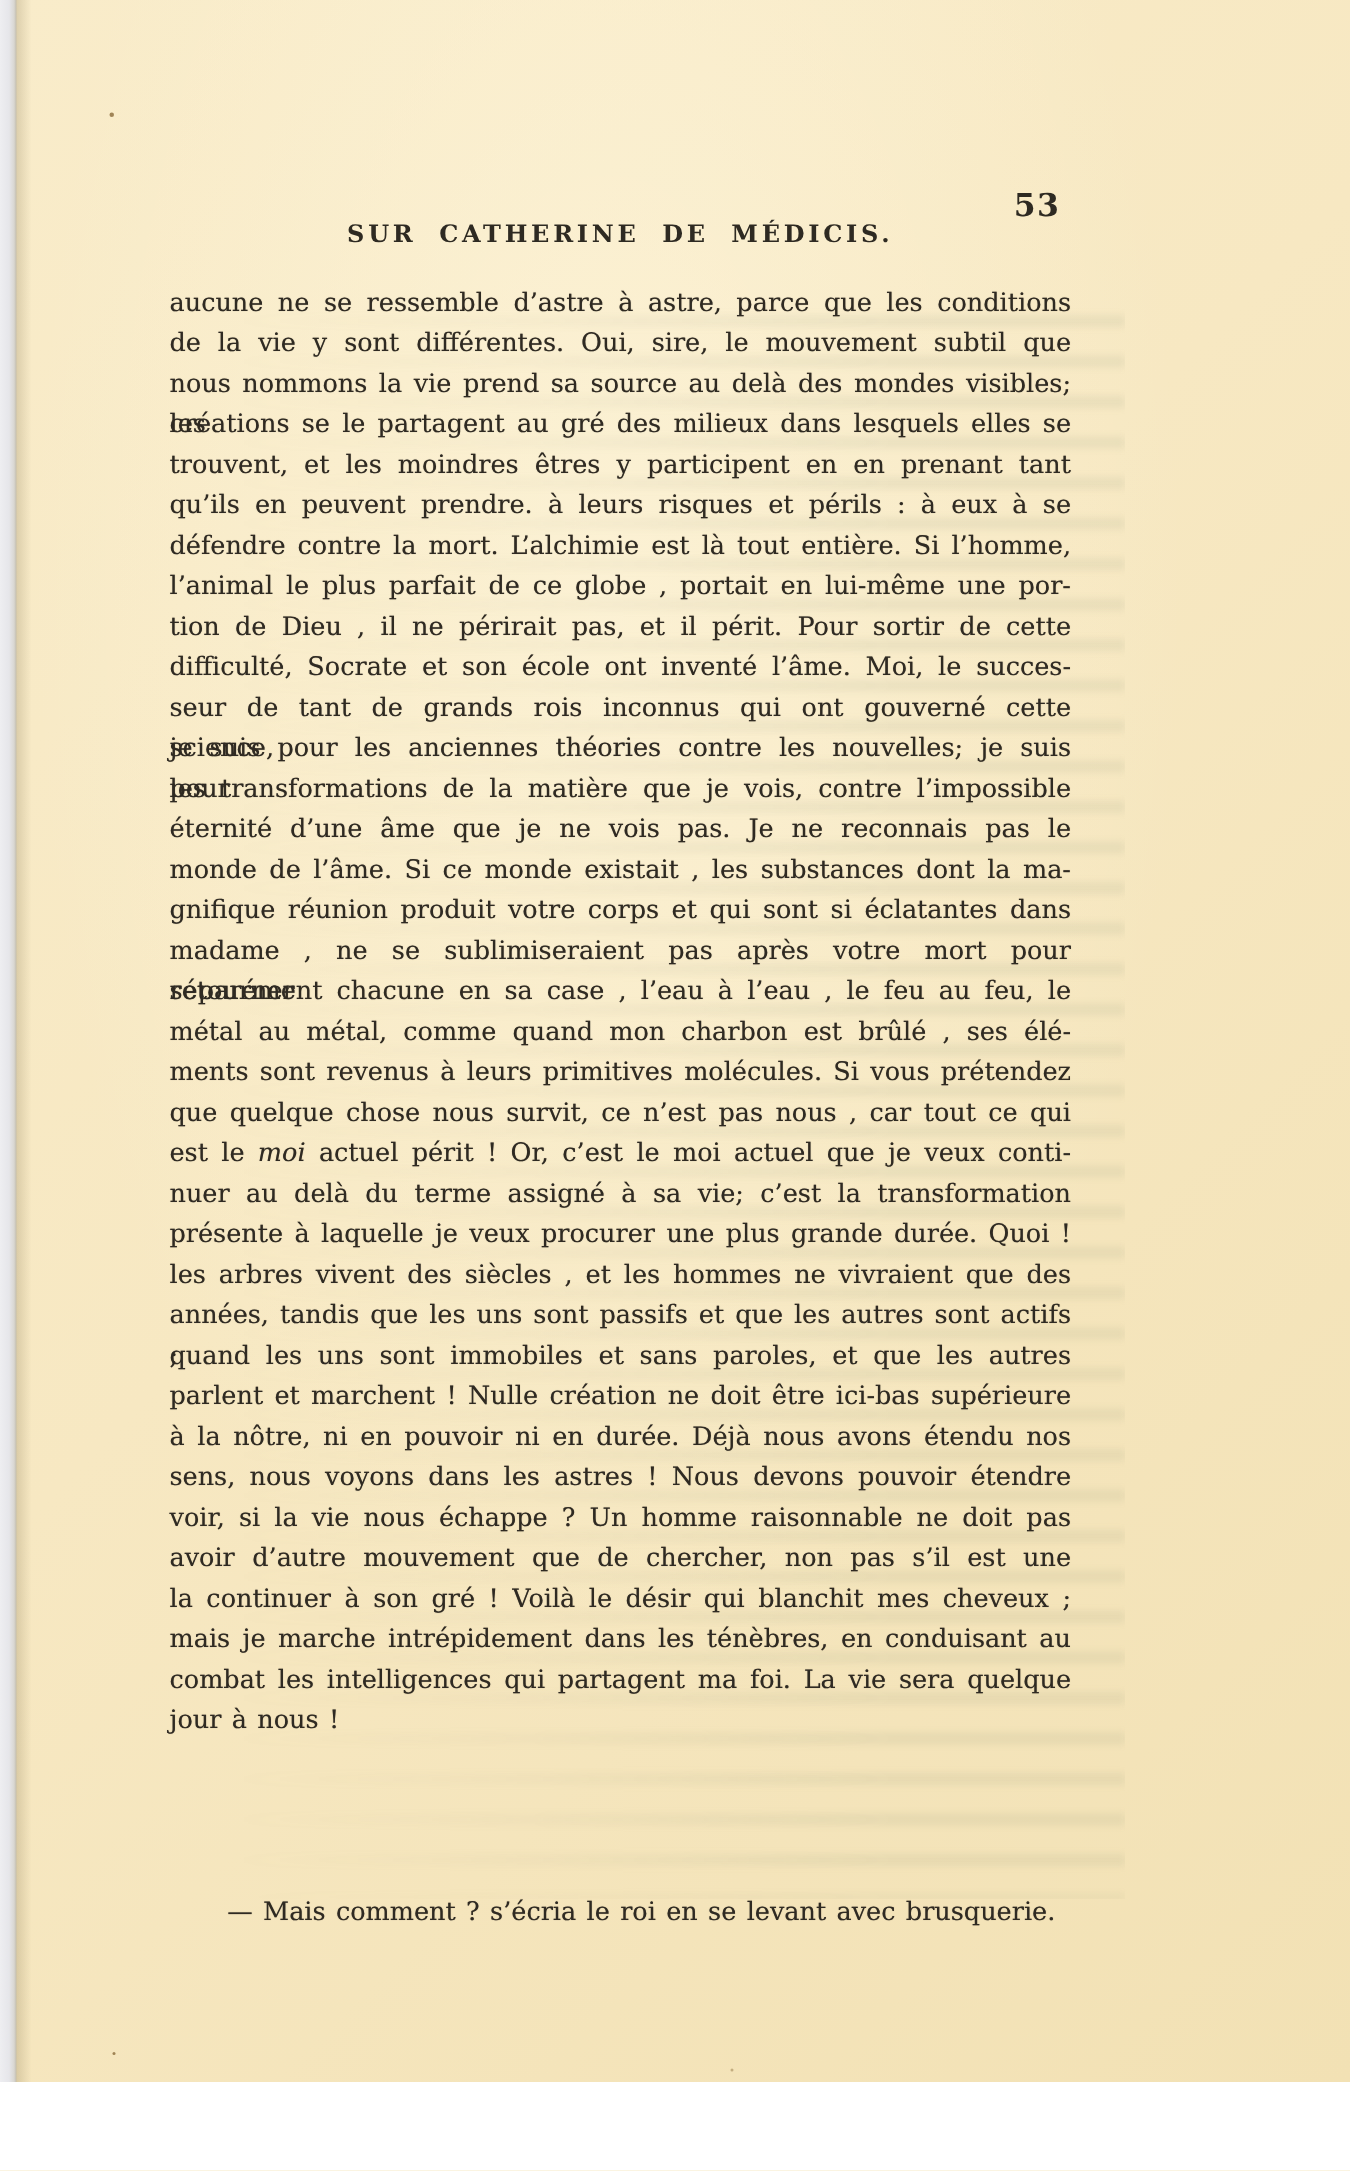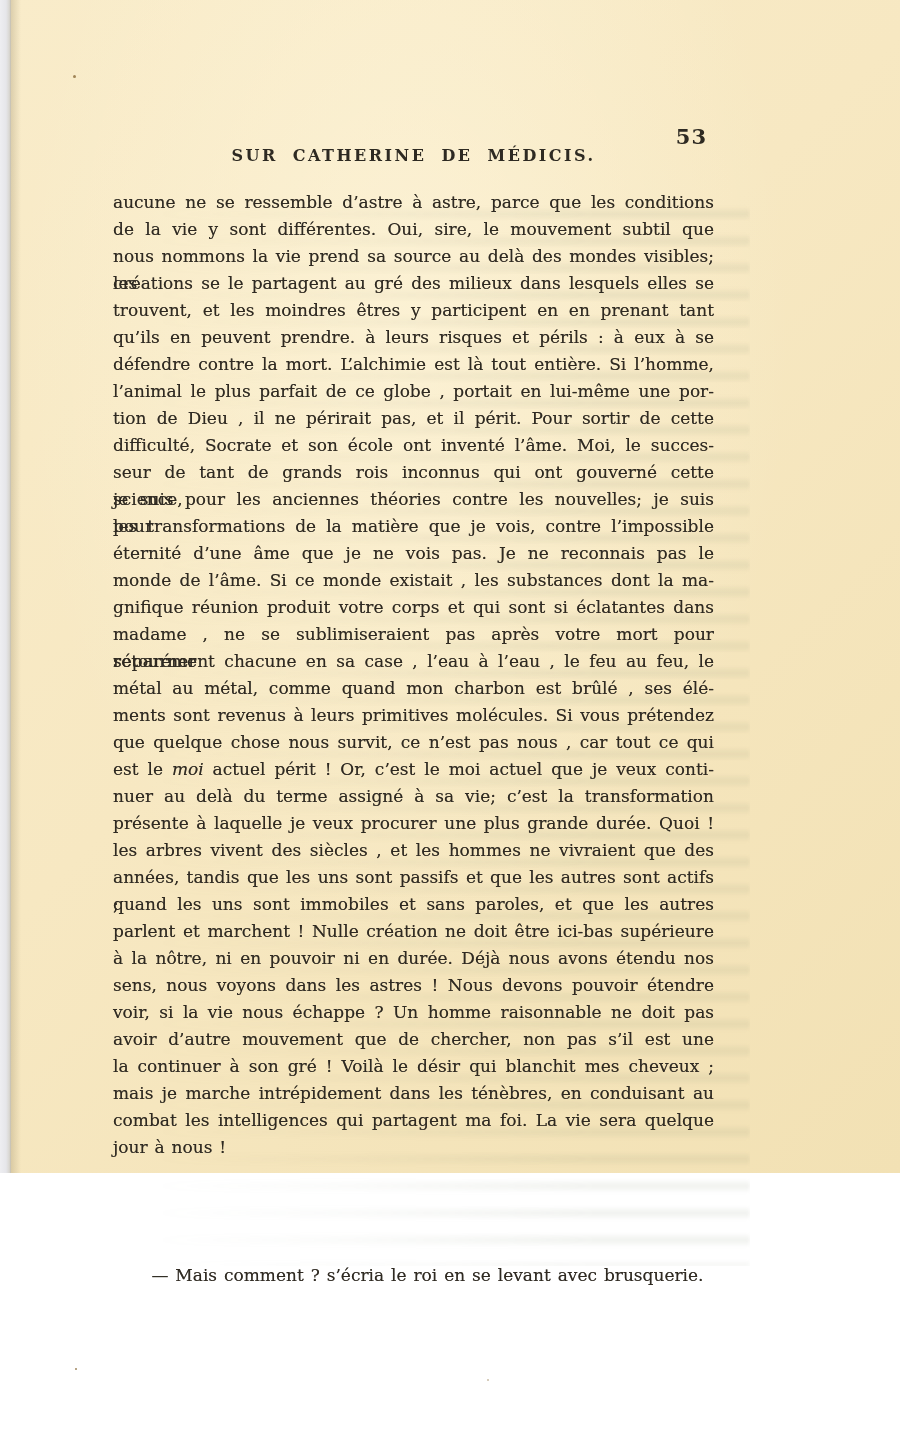--- a/index.html
+++ b/index.html
@@ -3,21 +3,21 @@
 <meta charset="utf-8">
 <style>
   html, body { margin: 0; padding: 0; }
   body {
     width: 900px; height: 1447px;
     font-family: "DejaVu Serif", "Liberation Serif", serif;
     overflow: hidden;
   }
   .scan {
     position: relative;
-    width: 900px; height: 1173px;
+    width: 900px; height: 1388px;
     background:
       radial-gradient(ellipse at 45% 28%, rgba(255,248,225,0.55) 0%, rgba(255,248,225,0) 55%),
       linear-gradient(135deg, #f9ecca 0%, #f7e8c2 45%, #f2e1b4 100%);
     background-color: #f7e8c2;
   }
   
   .edge-strip {
     position: absolute; left: 0; top: 0; width: 11px; height: 100%;
     background: linear-gradient(to right, #eeeef1 0%, #e6e6ea 55%, #d9d7d2 85%, #c2bcab 100%);
   }

